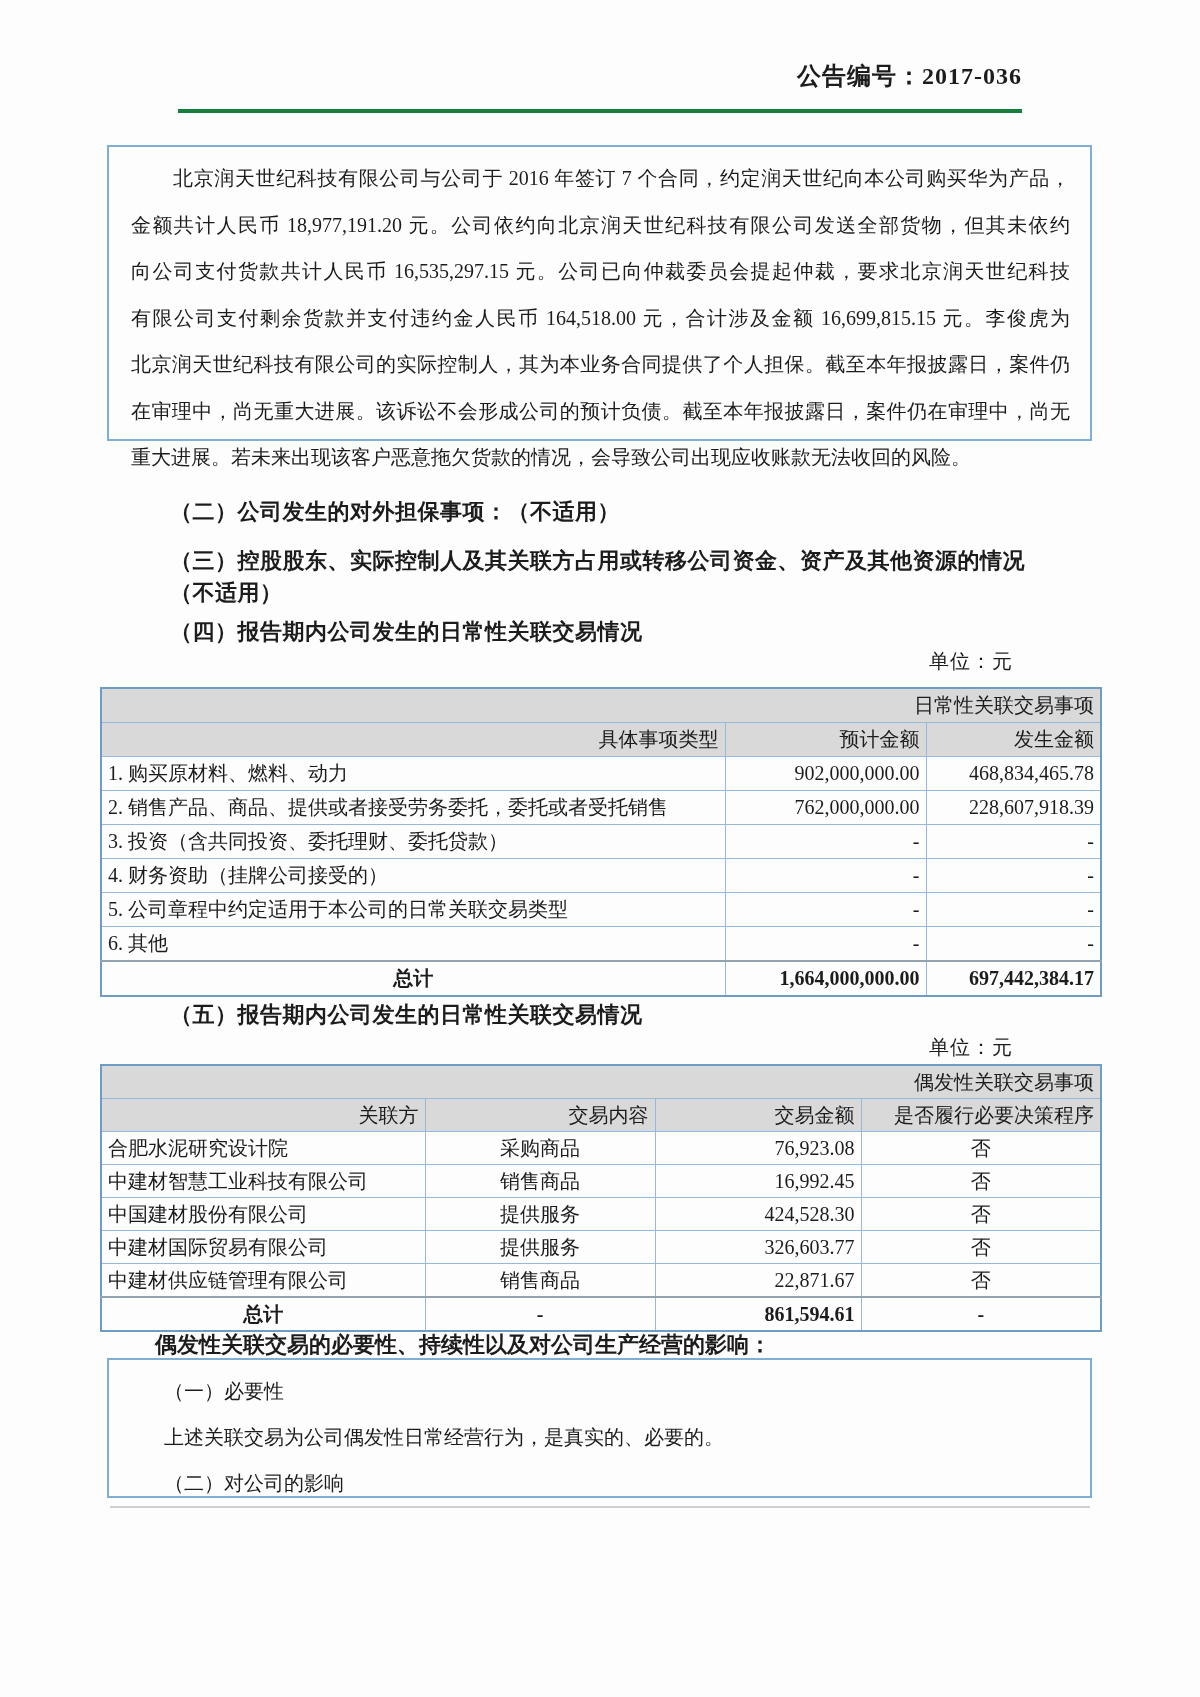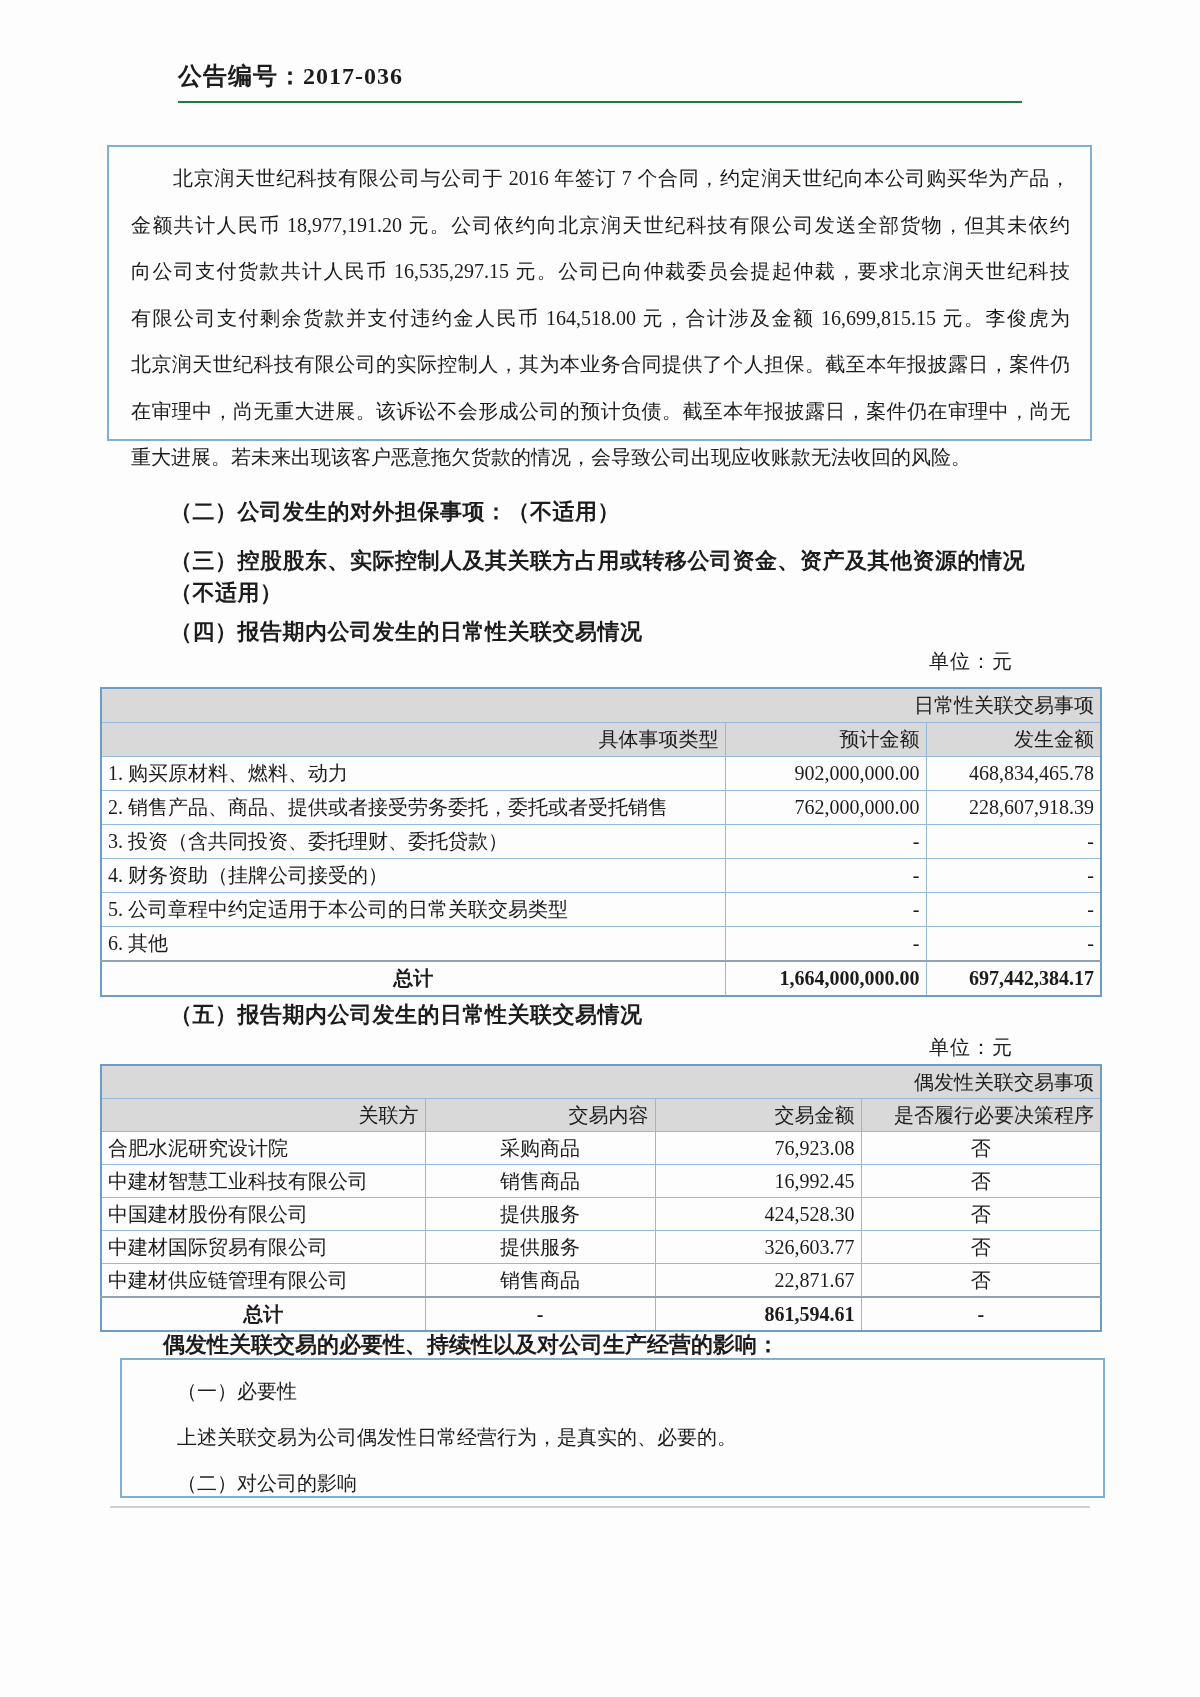--- a/index.html
+++ b/index.html
@@ -2,22 +2,22 @@
 <html><head>
 <meta charset="utf-8">
 <style>
   html,body{margin:0;padding:0;background:#ffffff;}
   .page{
     position:relative;width:1200px;height:1697px;background:#fdfdfd;
     font-family:"Liberation Serif","DejaVu Serif",serif;color:#1c1c1c;overflow:hidden;
   }
   .doc-header{
     position:absolute;top:60px;left:178px;width:844px;
-    text-align:left;font-weight:bold;font-size:24px;letter-spacing:1px;
-    padding-bottom:9px;border-bottom:2px solid #15803d;
+    text-align:right;font-weight:bold;font-size:24px;letter-spacing:1px;
+    padding-bottom:17px;border-bottom:4px solid #15803d;
   }
   .intro-box{
     position:absolute;top:145px;left:107px;width:985px;height:296px;
     box-sizing:border-box;border:2px solid #7fafd4;background:#fdfdfd;
     padding:8px 20px 0 22px;
   }
   .intro-line{
     font-size:20px;line-height:46.5px;white-space:nowrap;
     text-align:justify;text-align-last:justify;
   }
@@ -40,25 +40,25 @@
     vertical-align:middle;overflow:hidden;white-space:nowrap;background:#fdfdfd;
   }
   table#table2 td{height:32px;}
   td.gray{background:#d9d9d9 !important;font-weight:normal;text-align:right;
     font-family:"Liberation Sans","DejaVu Sans",sans-serif;}
   td.item{text-align:left;padding-left:14px;}
   td.num{text-align:right;padding-right:18px;}
   td.ctr{text-align:center;}
   tr.total-row td{border-top:2.5px solid #93a2b0;font-weight:bold;}
   .impact-heading{
-    position:absolute;left:163px;font-size:22px;font-weight:bold;
+    position:absolute;left:155px;font-size:22px;font-weight:bold;
     font-family:"Liberation Sans","DejaVu Sans",sans-serif;white-space:nowrap;
   }
   .necessity-box{
-    position:absolute;top:1358px;left:120px;width:985px;height:140px;
+    position:absolute;top:1358px;left:107px;width:985px;height:140px;
     box-sizing:border-box;border:2px solid #7fafd4;background:#fdfdfd;
     padding:8px 20px 0 55px;
   }
   .necessity-box .box-line{font-size:20px;line-height:46px;white-space:nowrap;}
   .page-artifact-line{
     position:absolute;top:1506px;left:110px;width:980px;height:2px;background:#cfcfcf;
   }
 </style>
 </head>
 <body>

